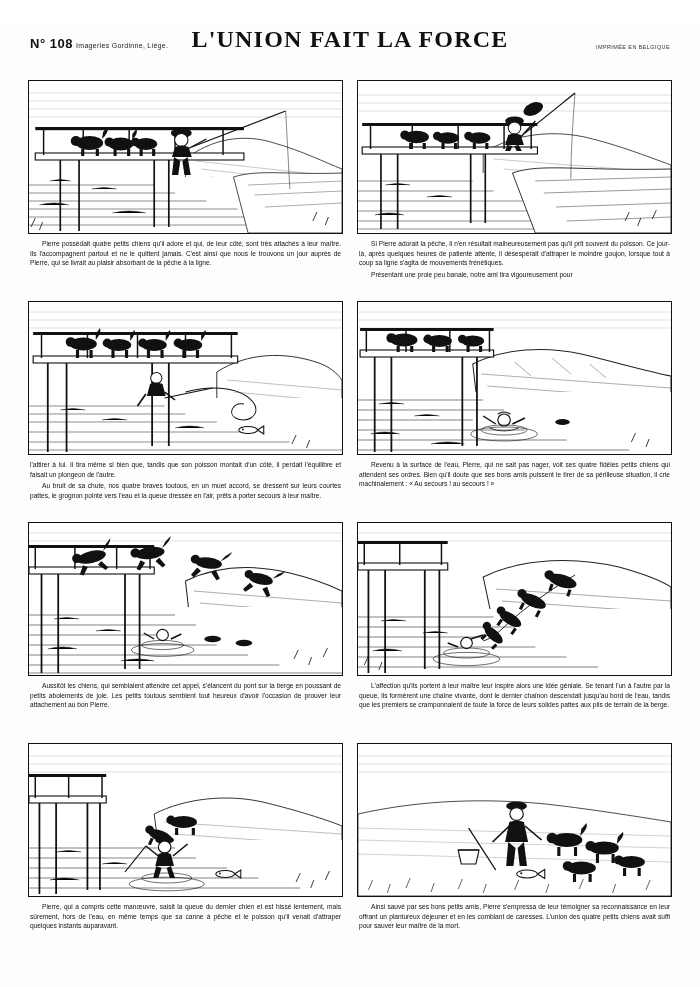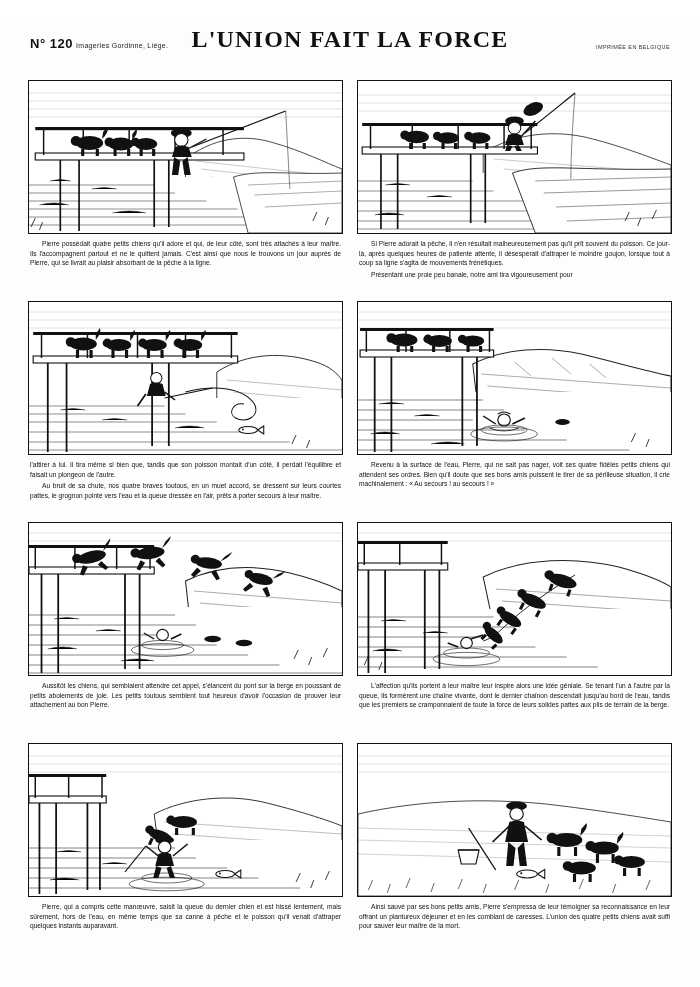--- a/index.html
+++ b/index.html
@@ -104,21 +104,21 @@
   
   .scene { position: absolute; inset: 0; }
   svg.scene-svg { display: block; width: 100%; height: 100%; }
 </style>
 </head>
 <body>
 
 <div class="sheet">
 
   <div class="header">
-    <div class="hdr-number">N° 120</div>
+    <div class="hdr-number">N° 108</div>
     <div class="hdr-publisher">Imageries Gordinne, Liége.</div>
     <div class="hdr-title">L'UNION FAIT LA FORCE</div>
     <div class="hdr-right">IMPRIMÉE EN BELGIQUE</div>
   </div>
 
   <div class="comic-grid">
 
     <div class="cell">
       <div class="panel">
         <div class="scene">

